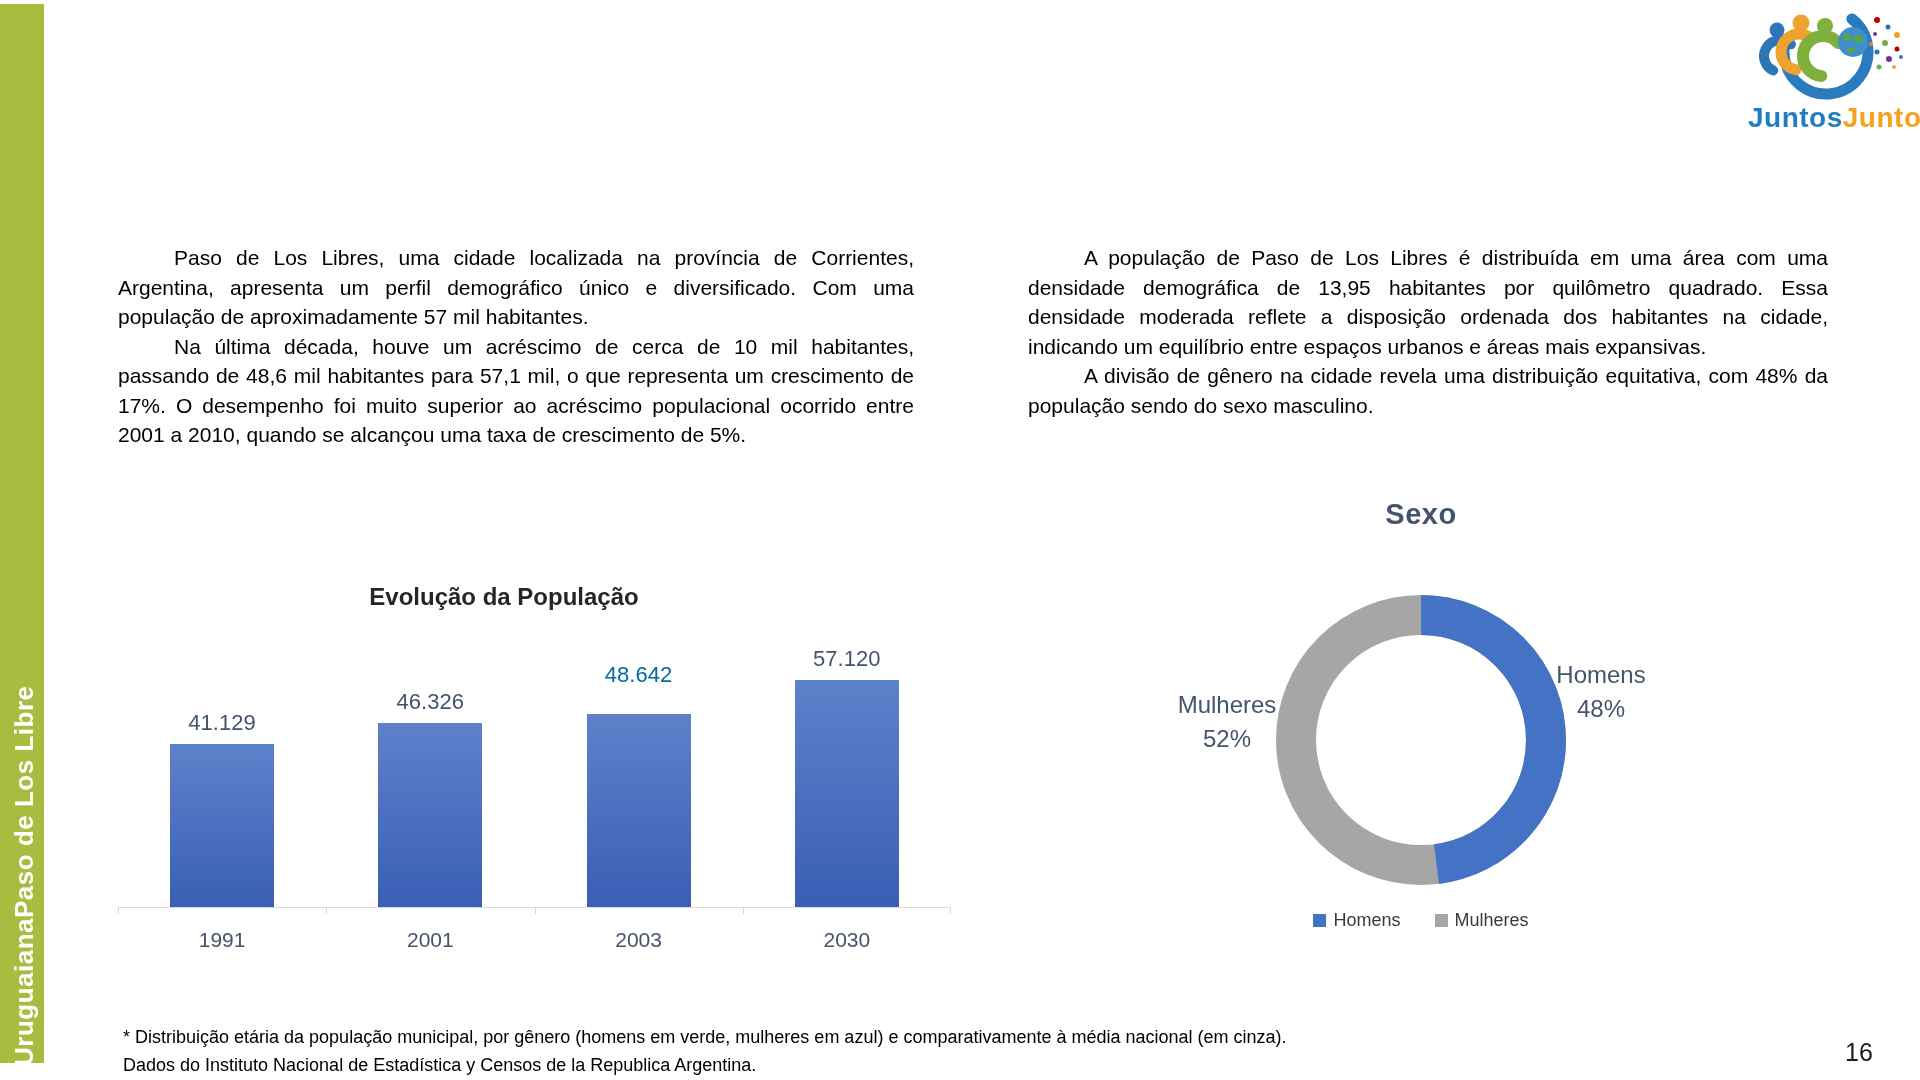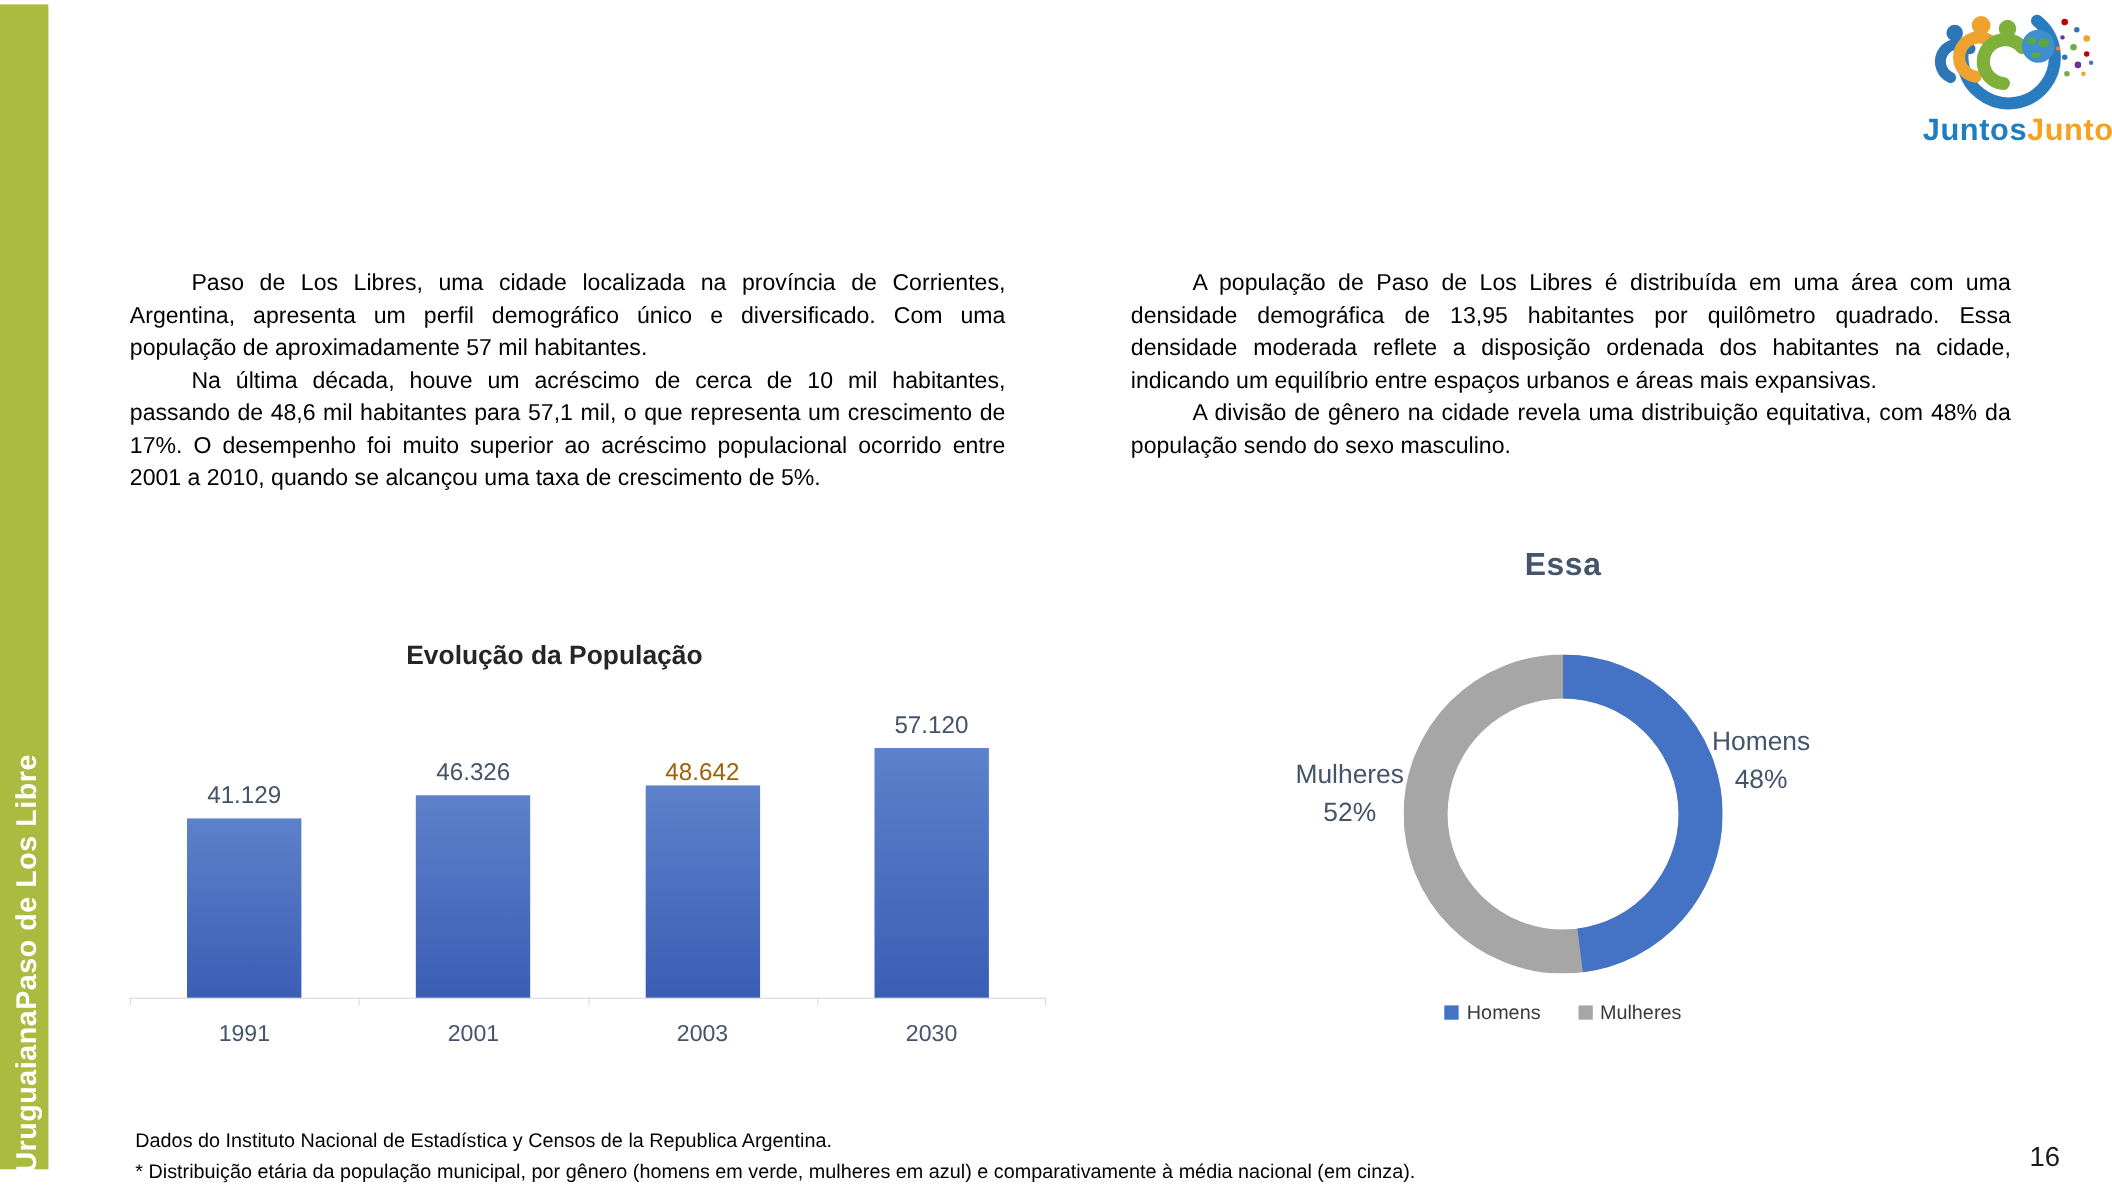--- a/index.html
+++ b/index.html
@@ -123,37 +123,37 @@
   </div>
 
   <div class="bar-chart-title">Evolução da População</div>
   <div class="bar-plot">
     <div class="bar-axis"></div>
   <div class="bar" style="left: 52.125px; height: 163.45px; background: linear-gradient(rgb(94, 129, 203), rgb(58, 94, 180));"></div>
       <div class="bar-value" style="left: 0px; bottom: 171.45px; color: rgb(68, 84, 106);">41.129</div>
       <div class="bar" style="left: 260.375px; height: 184.104px; background: linear-gradient(rgb(94, 129, 203), rgb(58, 94, 180));"></div>
       <div class="bar-value" style="left: 208.25px; bottom: 192.104px; color: rgb(68, 84, 106);">46.326</div>
       <div class="bar" style="left: 468.625px; height: 193.308px; background: linear-gradient(rgb(94, 129, 203), rgb(58, 94, 180));"></div>
-      <div class="bar-value" style="left: 416.5px; bottom: 192px; color: #a16207;">48.642</div>
+      <div class="bar-value" style="left: 416.5px; bottom: 219px; color: #0369a1;">48.642</div>
       <div class="bar" style="left: 676.875px; height: 227px; background: linear-gradient(rgb(94, 129, 203), rgb(58, 94, 180));"></div>
       <div class="bar-value" style="left: 624.75px; bottom: 235px; color: rgb(68, 84, 106);">57.120</div>
       <div class="bar-tick" style="left: 0px; background: rgb(217, 217, 217);"></div>
       <div class="bar-tick" style="left: 208.25px; background: rgb(217, 217, 217);"></div>
       <div class="bar-tick" style="left: 416.5px; background: rgb(217, 217, 217);"></div>
       <div class="bar-tick" style="left: 624.75px; background: rgb(217, 217, 217);"></div>
       <div class="bar-tick" style="left: 832px; background: rgb(217, 217, 217);"></div>
     </div>
   <div class="x-labels">
       <div class="x-label" style="color: rgb(68, 84, 106);">1991</div>
       <div class="x-label" style="color: rgb(68, 84, 106);">2001</div>
       <div class="x-label" style="color: rgb(68, 84, 106);">2003</div>
       <div class="x-label" style="color: rgb(68, 84, 106);">2030</div>
     </div>
 
-  <div class="donut-title">Essa</div>
+  <div class="donut-title">Sexo</div>
   <svg class="donut-svg" width="290" height="290" viewBox="0 0 290 290">
     <circle id="donut-gray" cx="145" cy="145" r="125" fill="none" stroke-width="40" stroke="#A6A6A6"></circle>
     <circle id="donut-blue" cx="145" cy="145" r="125" fill="none" stroke-width="40" transform="rotate(-90 145 145)" stroke="#4472C4" stroke-dasharray="376.99111843077515 785.3981633974482"></circle>
   </svg>
   <div id="donut-label-right" class="donut-label" style="color: rgb(68, 84, 106);">
     <div>Homens</div>
     <div>48%</div>
   </div>
   <div id="donut-label-left" class="donut-label" style="color: rgb(68, 84, 106);">
     <div>Mulheres</div>
@@ -164,18 +164,18 @@
         <span class="legend-swatch" style="background: rgb(68, 114, 196);"></span>
         <span>Homens</span>
       </div>
       <div class="legend-item">
         <span class="legend-swatch" style="background: rgb(166, 166, 166);"></span>
         <span>Mulheres</span>
       </div>
     </div>
 
   <div class="footnote">
+    <div>* Distribuição etária da população municipal, por gênero (homens em verde, mulheres em azul) e comparativamente à média nacional (em cinza).</div>
     <div>Dados do Instituto Nacional de Estadística y Censos de la Republica Argentina.</div>
-    <div>* Distribuição etária da população municipal, por gênero (homens em verde, mulheres em azul) e comparativamente à média nacional (em cinza).</div>
   </div>
   <div class="page-number">16</div>
 
 </div>
 
 </body></html>

